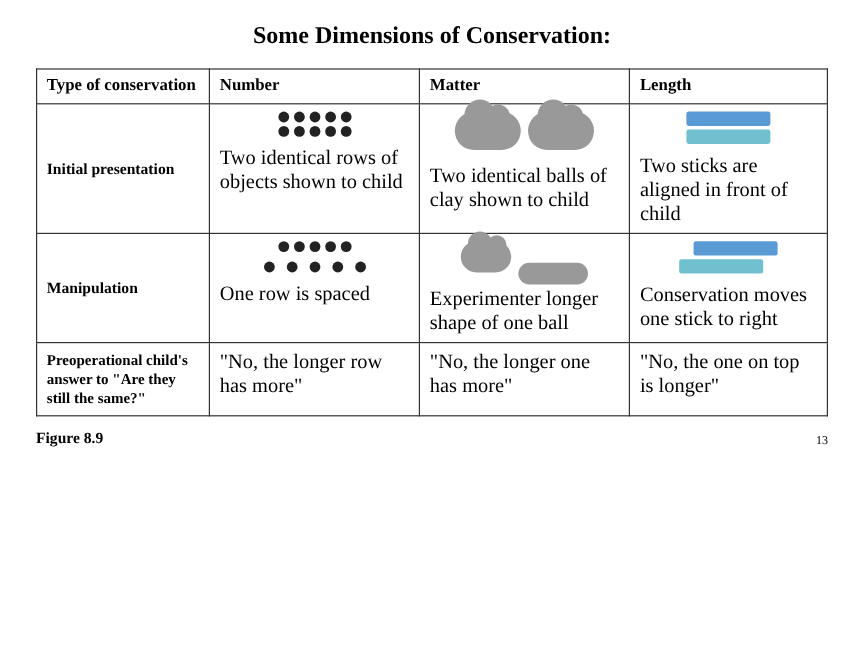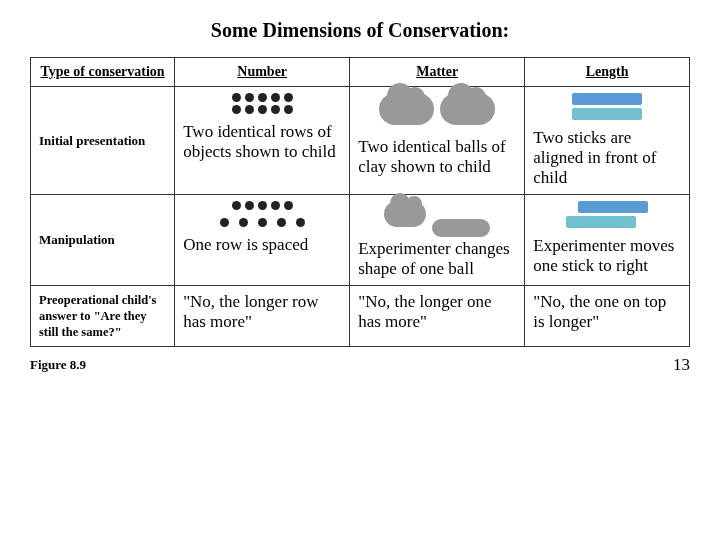--- a/index.html
+++ b/index.html
@@ -32,23 +32,22 @@
       text-align: left;
     }
     .col-type { width: 140px; }
     .col-number { width: 170px; }
     .col-matter { width: 170px; }
     .col-length { width: 160px; }
 
     .header-cell {
       font-weight: bold;
       font-size: 14px;
-      text-align: center;
+      text-align: left;
       vertical-align: middle;
-      text-decoration: underline;
     }
     .row-label {
       font-weight: bold;
       font-size: 13px;
       vertical-align: middle;
     }
     .cell-content {
       display: flex;
       flex-direction: column;
       align-items: center;
@@ -173,21 +172,21 @@
       font-size: 12.5px;
     }
     .figure-label {
       align-self: flex-start;
       margin-top: 6px;
       font-size: 13px;
       font-weight: bold;
     }
     .page-num {
       align-self: flex-end;
-      font-size: 17px;
+      font-size: 10px;
       margin-top: 4px;
     }
     .footer-row {
       display: flex;
       justify-content: space-between;
       width: 100%;
       margin-top: 4px;
     }
   </style>
 </head>
@@ -279,31 +278,31 @@
         </div>
       </td>
       <td>
         <div class="cell-content">
 
           <div style="display:flex;gap:6px;align-items:flex-end;margin-bottom:4px;">
             <div class="cloud cloud-small"></div>
 
             <div style="width:58px;height:18px;background:#999;border-radius:30px;position:relative;top:6px;"></div>
           </div>
-          <div class="cell-text">Experimenter changes shape of one ball</div>
+          <div class="cell-text">Experimenter longer shape of one ball</div>
         </div>
       </td>
       <td>
         <div class="cell-content">
 
           <div class="bar-offset-container">
             <div class="bar-right"></div>
             <div class="bar-left"></div>
           </div>
-          <div class="cell-text">Experimenter moves one stick to right</div>
+          <div class="cell-text">Conservation moves one stick to right</div>
         </div>
       </td>
     </tr>
 
     <tr>
       <td class="row-label">
         <span class="preop-label">Preoperational child's answer to "Are they still the same?"</span>
       </td>
       <td>
         <div class="cell-text">"No, the longer row has more"</div>

